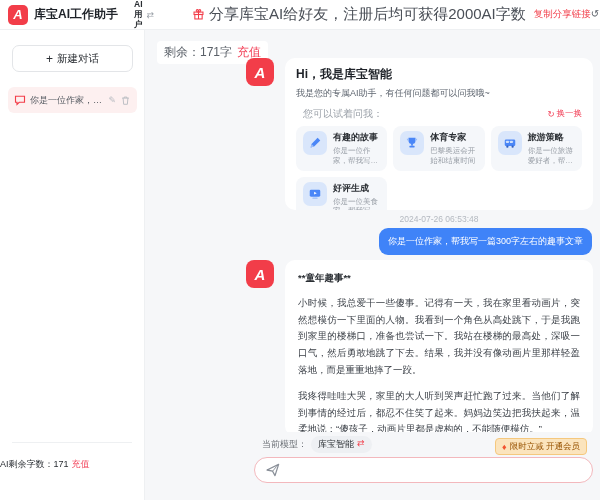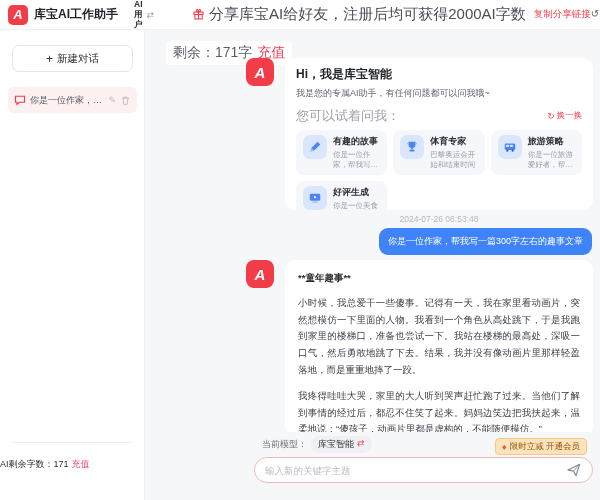--- a/index.html
+++ b/index.html
@@ -42,34 +42,34 @@
                border-radius:6px; display:flex; align-items:center; padding:0 6px; gap:4px; cursor:pointer; }
   .conv-title { flex:1; font-size:9px; color:#555a61; white-space:nowrap; overflow:hidden; text-overflow:ellipsis; }
   .conv-edit { font-size:9px; color:#b6bac0; cursor:pointer; }
   .icon-svg { display:block; }
   .sidebar-divider { position:absolute; left:12px; right:12px; top:412px; height:1px; background:#eef0f2; }
   .sidebar-footer { position:absolute; left:0; width:145px; top:428px; font-size:9px; color:#2a2e33; }
   .recharge-link { color:#f23d55; margin-left:3px; cursor:pointer; }
 
   
   .main { position:absolute; top:30px; left:145px; width:455px; height:470px; background:#f6f7f9; overflow:hidden; }
-  .remaining-pill { position:absolute; left:21px; top:11px; background:#fff; border-radius:4px;
-                    padding:3px 7px; font-size:14px; color:#5a6068; display:flex; gap:2px;align-items:center; }
+  .remaining-pill { position:absolute; left:12px; top:11px; background:#fff; border-radius:4px;
+                    padding:3px 7px; font-size:12px; color:#5a6068; display:flex; gap:2px;align-items:center; }
   .avatar { position:absolute; width:28px; height:28px; background:#f23d49; border-radius:8px;
             display:flex; align-items:center; justify-content:center; color:#fff; font-weight:bold;
             font-size:15px; font-style:italic; }
   .greet-avatar { left:101px; top:28px; }
   .ai-avatar { left:101px; top:230px; }
 
   .greet-card { position:absolute; left:140px; top:28px; width:308px; height:152px; background:#fff;
                 border-radius:10px; padding:8px 11px; overflow:hidden; }
   .greet-title { font-size:12px; font-weight:bold; color:#1f2329; }
   .greet-sub { font-size:9px; color:#5f6670; margin-top:4px; }
   .hint-row { margin-top:7px; display:flex; align-items:center; justify-content:space-between; }
-  .hint-label { font-size:13px; color:#9aa0a8; }
+  .hint-label { font-size:10px; color:#9aa0a8;margin-left:7px; }
   .refresh-btn { font-size:8.5px; color:#f23d55; display:flex; align-items:center; gap:2px; cursor:pointer; }
   .sug-grid { margin-top:5px; display:grid; grid-template-columns:1fr 1fr 1fr; gap:6px; }
   .sug-card { background:#f5f7fa; border-radius:8px; padding:5px 7px; display:flex; gap:6px; cursor:pointer; }
   .sug-icon { width:24px; height:24px; flex:0 0 auto; background:#d9e6fb; border-radius:7px;
               display:flex; align-items:center; justify-content:center; }
   .sug-title { font-size:9px; font-weight:bold; color:#2a2e33; }
   .sug-desc { font-size:7.5px; color:#9aa0a8; margin-top:2px; line-height:1.3;
               display:-webkit-box; -webkit-line-clamp:2; -webkit-box-orient:vertical; overflow:hidden; }
 
   .timestamp { position:absolute; left:140px; width:308px; top:184px; text-align:center;
@@ -262,21 +262,20 @@
         <span class="model-swap">⇄</span>
       </span>
     </div>
 
     <div class="vip-pill-bottom">
       <span class="vip-gem">♦</span>
       <span class="vip-txt">限时立减 开通会员</span>
     </div>
 
     <div class="input-row">
-      <input class="topic-input" type="text" placeholder="输入新的关键字主题" style="">
       <span class="send-btn">
         <svg width="16" height="16" viewBox="0 0 20 20" fill="none" stroke="#8a9099" stroke-width="1.6" stroke-linejoin="round">
           <path d="M2.5 10 L17 3 L12.5 17 L9.5 11.5 Z"></path>
           <line x1="9.5" y1="11.5" x2="14.5" y2="5.5" stroke-width="1.2"></line>
         </svg>
       </span>
     </div>
 
   </div>
 </div>

